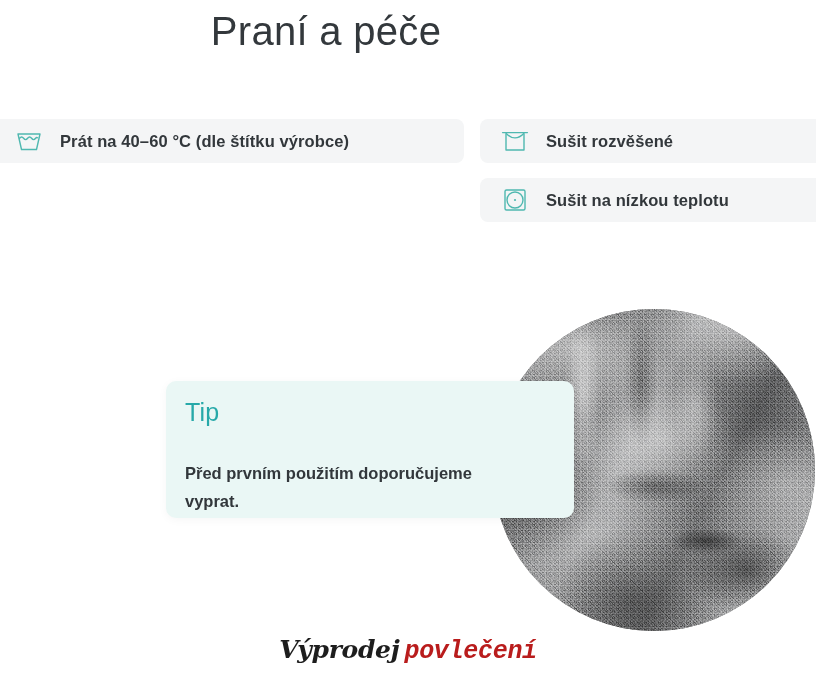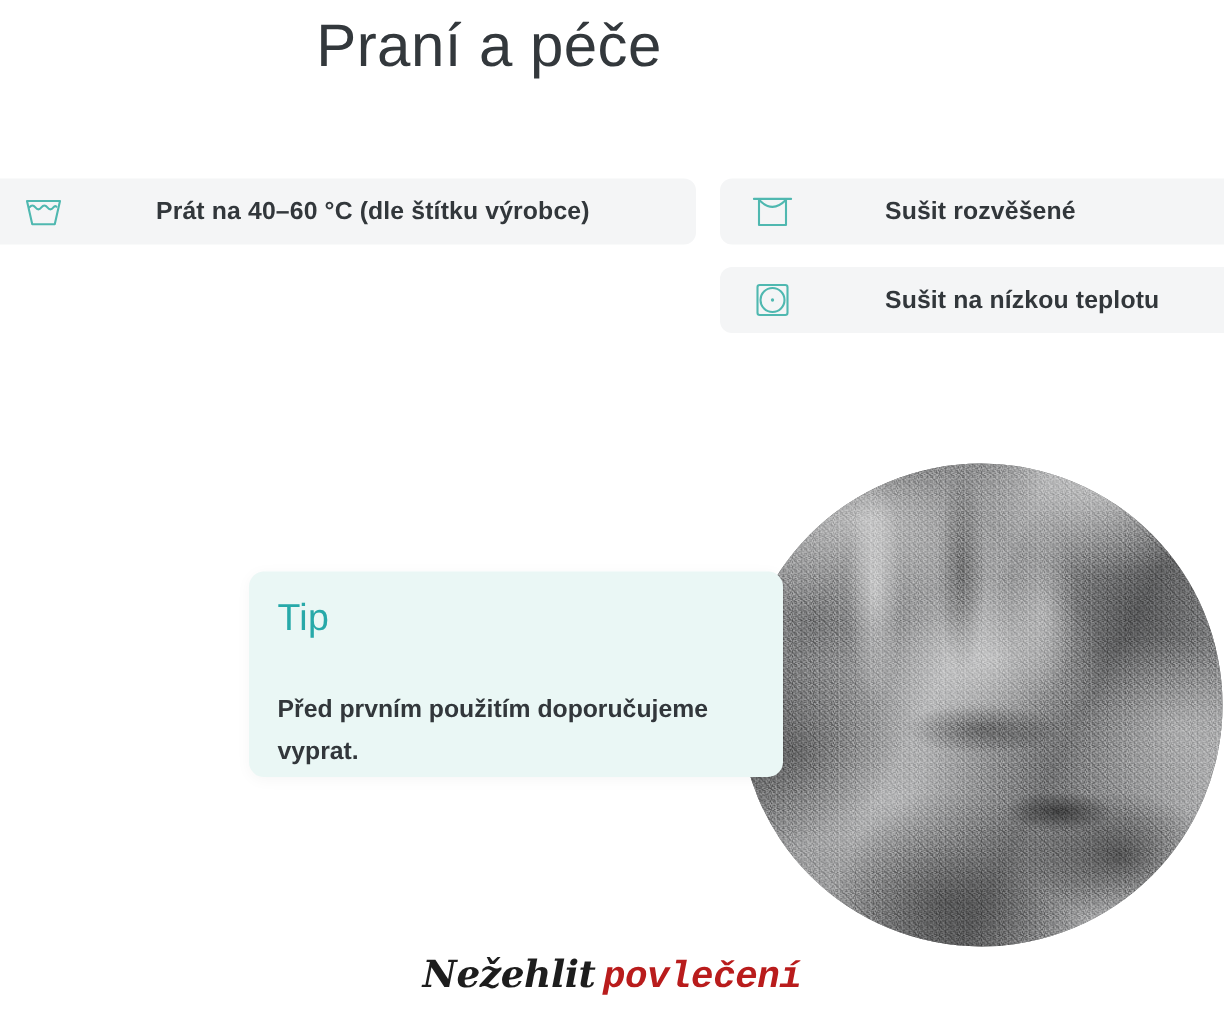--- a/index.html
+++ b/index.html
@@ -38,21 +38,20 @@
   .care-col.right { left: 480px; top: 119px; width: 336px; }
 
   .care-row {
     position: relative;
     display: flex;
     align-items: center;
     height: 44px;
     background: #f4f5f6;
     border-radius: 0 8px 8px 0;
     margin-bottom: 15px;
-    gap: 44px;
   }
   .care-col.right .care-row {
     border-radius: 8px 0 0 8px;
   }
   .care-row .icon-wrap {
     flex: 0 0 auto;
     width: 30px;
     height: 26px;
     margin-left: 14px;
     margin-right: 16px;
@@ -120,21 +119,21 @@
       radial-gradient(ellipse 10% 26% at 63% 30%, rgba(255,255,255,0.30), rgba(255,255,255,0) 70%),
       radial-gradient(ellipse 22% 7% at 50% 55%, rgba(0,0,0,0.35), rgba(0,0,0,0) 74%),
       radial-gradient(ellipse 16% 6% at 66% 72%, rgba(0,0,0,0.50), rgba(0,0,0,0) 70%);
   }
 
   
   .tip-card {
     position: absolute;
     left: 166px;
     top: 381px;
-    width: 356px;
+    width: 408px;
     height: 137px;
     background: #eaf7f5;
     border-radius: 10px;
     box-shadow: 0 2px 10px rgba(0,0,0,0.04);
   }
   .tip-card .tip-title {
     position: absolute;
     left: 19px;
     top: 17px;
     font-size: 25px;
@@ -222,14 +221,14 @@
   <div class="folds"></div>
   <div class="grain"></div>
 </div>
 
 <div class="tip-card">
   <div class="tip-title">Tip</div>
   <div class="tip-body">Před prvním použitím doporučujeme vyprat.</div>
 </div>
 
 <div class="brand">
-  <span class="b1">Nežehlit</span><span class="b2">povlečení</span>
+  <span class="b1">Výprodej</span><span class="b2">povlečení</span>
 </div>
 
 </body></html>

